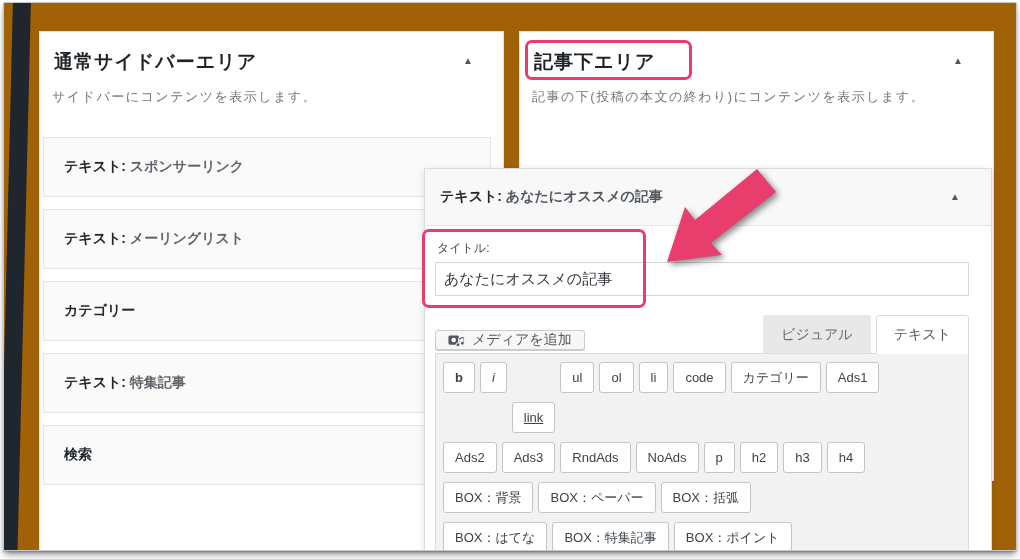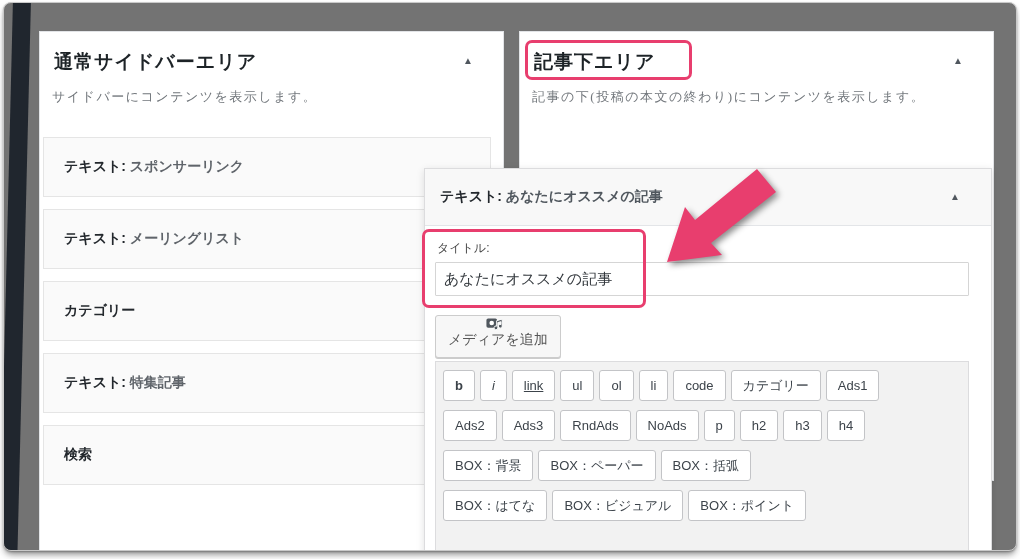--- a/index.html
+++ b/index.html
@@ -2,21 +2,21 @@
 <html><head>
 <meta charset="utf-8">
 <style>
   * { margin:0; padding:0; box-sizing:border-box; }
   html,body { width:1020px; height:559px; background:#ffffff; overflow:hidden;
               font-family:"Liberation Sans","DejaVu Sans",sans-serif; }
 
   
   .frame {
     position:absolute; left:3px; top:2px; right:3px; bottom:8px;
-    background:#737373; border:1px solid #c9c9c9; border-radius:8px;
+    background:#a16207; border:1px solid #c9c9c9; border-radius:2px;
     overflow:hidden;
     box-shadow:0 5px 7px -2px rgba(30,30,30,.55), 0 1px 2px rgba(0,0,0,.25);
   }
   .admin-edge {
     position:absolute; left:2px; top:-8px; width:18px; height:580px;
     background:#20262e; transform:rotate(1.4deg);
   }
 
   
   .card {
@@ -26,21 +26,21 @@
   .card-right { left:515px; top:28px; width:475px; height:450px; }
 
   .card-title {
     position:absolute; left:14px; top:17px;
     font-size:19px; font-weight:bold; color:#1d2327; letter-spacing:1px;
   }
   .card-desc {
     position:absolute; left:12px; top:53px;
     font-size:13px; color:#72777c; letter-spacing:1.5px; line-height:24px;
   }
-  .card-right .card-desc { width:445px;font-family:Liberation Serif, serif; }
+  .card-right .card-desc { width:445px; }
   .toggle {
     position:absolute; right:30px; top:24px;
     font-size:10px; color:#50575e; cursor:pointer; line-height:10px;
   }
 
   
   .widget-list { position:absolute; left:3px; right:12px; top:105px; }
   .widget-item {
     height:60px; margin-bottom:12px; background:#fafafa;
     border:1px solid #e5e5e5; display:flex; align-items:center;
@@ -67,26 +67,25 @@
   .editor-body { padding:14px 22px 0 10px; }
   .field-label { font-size:12px; color:#444; margin:0 0 5px 2px; }
   .title-input {
     width:100%; height:34px; border:1px solid #d5d5d5; background:#fff;
     font-size:15px; color:#32373c; padding:0 8px; border-radius:1px;
     font-family:"Liberation Sans","DejaVu Sans",sans-serif;
   }
 
   .media-tab-row { display:flex; align-items:flex-end; margin-top:19px; }
   .media-btn {
-    height:43px; margin-bottom:3px; background:#f7f7f7;
+    height:20px; margin-bottom:3px; background:#f7f7f7;
     border:1px solid #cccccc; border-radius:3px; color:#555;
     font-size:14px; display:inline-flex; align-items:center;
     padding:0 12px; cursor:pointer; box-shadow:0 1px 0 #ccc;
     font-family:"Liberation Sans","DejaVu Sans",sans-serif;
-    flex-direction:column;
   }
   .media-btn svg { margin-right:7px; }
   .tabs { margin-left:auto; display:flex; }
   .editor-tab {
     height:38px; padding:0 17px; font-size:14px; color:#646970;
     border:1px solid transparent; border-bottom:none; background:#e8e8e8;
     cursor:pointer; border-radius:3px 3px 0 0; margin-left:5px;
     font-family:"Liberation Sans","DejaVu Sans",sans-serif;
   }
   .editor-tab.active {
@@ -100,21 +99,21 @@
   }
   .qt-row { display:flex; gap:5px; margin-bottom:9px; }
   .qt-btn {
     height:31px; padding:0 11px; background:#fff; color:#3c434a;
     border:1px solid #c3c4c7; border-radius:3px; font-size:13px;
     cursor:pointer; white-space:nowrap;
     font-family:"Liberation Sans","DejaVu Sans",sans-serif;
   }
   .qt-bold   { font-weight:bold; }
   .qt-italic { font-style:italic; }
-  .qt-link   { text-decoration:underline; }
+  .qt-link   { text-decoration:underline;margin-top:40px; }
 
   
   .hl-box { position:absolute; border:3px solid #e83e6e; border-radius:7px;
             pointer-events:none; z-index:5; }
   .hl-title-box { left:521px; top:37px;  width:167px; height:40px; }
   .hl-field-box { left:418px; top:226px; width:224px; height:79px; }
   .arrow-svg { position:absolute; left:0; top:0; pointer-events:none; z-index:6; }
 </style>
 </head>
 <body>
@@ -165,20 +164,24 @@
       <input class="title-input" type="text" value="あなたにオススメの記事" style="">
       <div class="media-tab-row">
         <button class="media-btn">
           <svg width="17" height="15" viewBox="0 0 20 17">
             <rect x="0.5" y="2.5" width="12.5" height="11" rx="2" fill="#50575e"></rect>
             <circle cx="6.7" cy="8" r="2.7" fill="#ffffff"></circle>
             <path d="M12.5 5.2 L19 3.4 v8.3 a2.2 2.2 0 1 1 -1.4 -2 V6.4 l-3.7 1 v6.2 a2.2 2.2 0 1 1 -1.4 -2 z" fill="#50575e" stroke="#ffffff" stroke-width="1.1"></path>
           </svg>
           <span>メディアを追加</span>
         </button>
+        <div class="tabs">
+            <button class="editor-tab">ビジュアル</button>
+            <button class="editor-tab active">テキスト</button>
+          </div>
       </div>
       <div class="qt-toolbar">
           <div class="qt-row">
             <button class="qt-btn qt-bold">b</button>
             <button class="qt-btn qt-italic">i</button>
             <button class="qt-btn qt-link">link</button>
             <button class="qt-btn">ul</button>
             <button class="qt-btn">ol</button>
             <button class="qt-btn">li</button>
             <button class="qt-btn">code</button>
@@ -195,21 +198,21 @@
             <button class="qt-btn">h3</button>
             <button class="qt-btn">h4</button>
           </div>
           <div class="qt-row">
             <button class="qt-btn">BOX：背景</button>
             <button class="qt-btn">BOX：ペーパー</button>
             <button class="qt-btn">BOX：括弧</button>
           </div>
           <div class="qt-row">
             <button class="qt-btn">BOX：はてな</button>
-            <button class="qt-btn">BOX：ビジュアル</button>
+            <button class="qt-btn">BOX：特集記事</button>
             <button class="qt-btn">BOX：ポイント</button>
           </div>
         </div>
     </div>
   </div>
 
   <div class="hl-box hl-title-box"></div>
   <div class="hl-box hl-field-box"></div>
   <svg class="arrow-svg" width="1014" height="549">
     <polygon points="663,259 681,204 691,217 753,166 772,189 707,240 718,252" fill="#e83e6e" style="filter:drop-shadow(3px 3px 3px rgba(0,0,0,.45));"></polygon>

